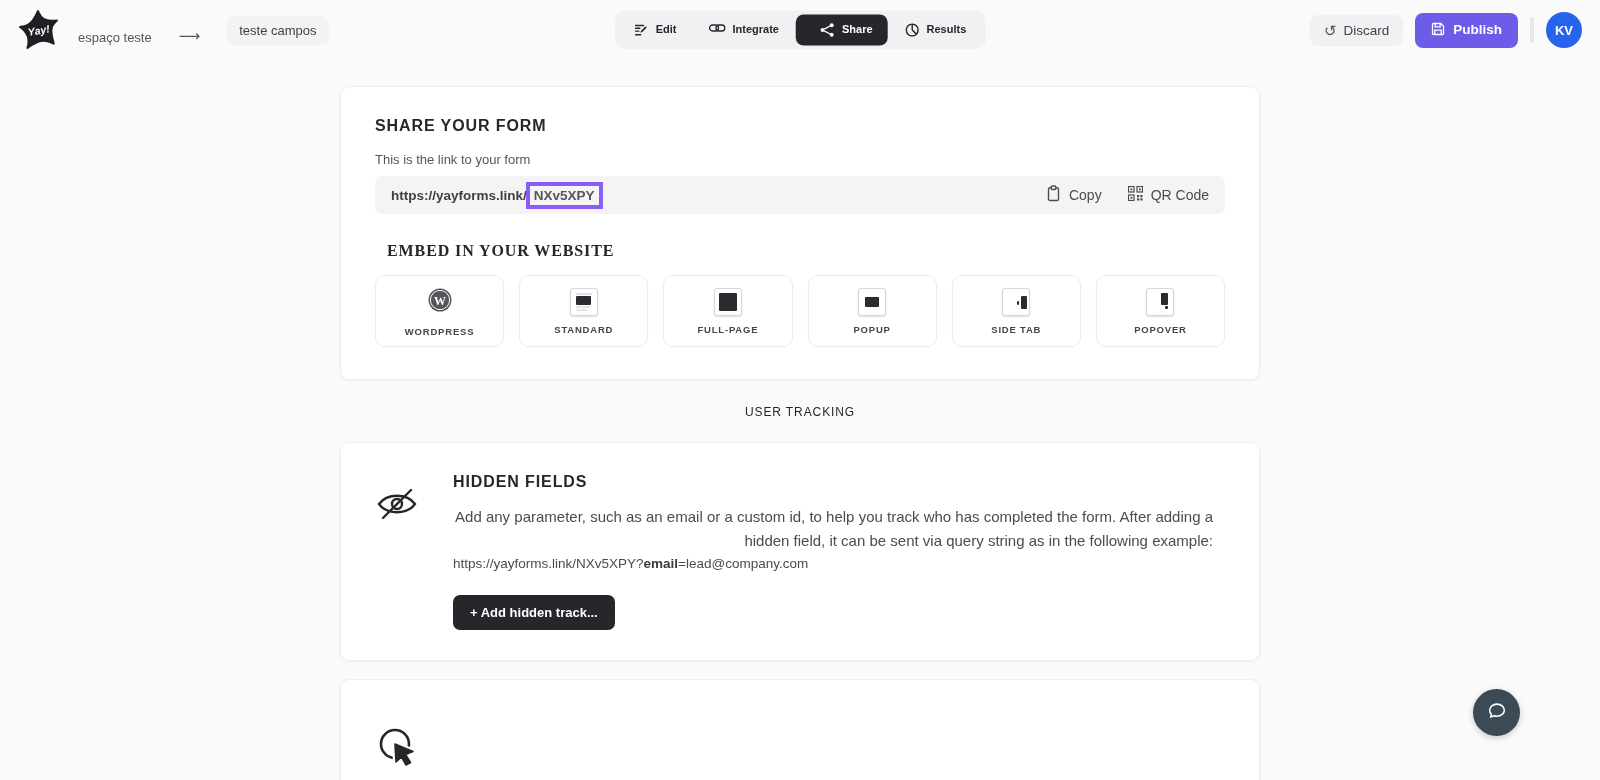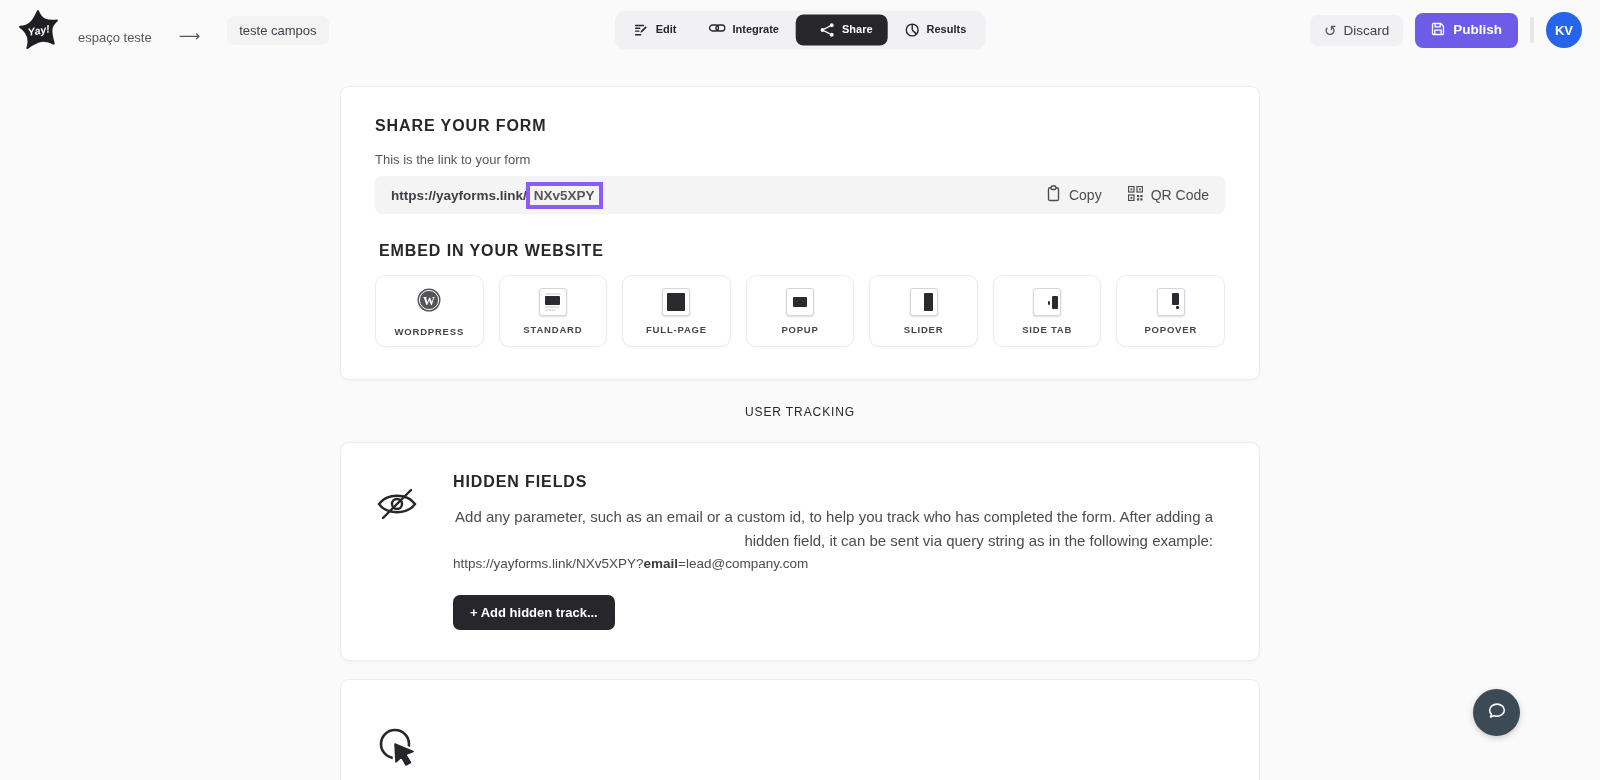--- a/index.html
+++ b/index.html
@@ -103,21 +103,21 @@
     margin-left: -1px;
     color: #55555d;
   }
   .linkbar-actions { margin-left: auto; display: flex; align-items: center; gap: 26px; }
   .link-action {
     display: flex; align-items: center; gap: 8px;
     background: none; border: none; font-family: inherit;
     font-size: 14px; color: #4b4b52; cursor: pointer;
   }
 
-  .embed-title { margin: 28px 4px 15px; }
+  .embed-title { margin: 28px 12px 15px; font-family: Liberation Serif, serif; }
   .embed-row { display: flex; gap: 15px; }
   .embed-card {
     flex: 1; height: 72px;
     background: #fff; border: 1px solid #ececef; border-radius: 10px;
     box-shadow: 0 1px 2px rgba(0,0,0,0.03);
     display: flex; flex-direction: column; align-items: center; justify-content: center;
     gap: 8px; cursor: pointer;
   }
   .embed-label {
     font-size: 9.5px; font-weight: bold; letter-spacing: 0.8px;
@@ -335,26 +335,20 @@
         <span class="embed-label">FULL-PAGE</span>
       </div>
       <div class="embed-card">
         <span class="frame">
           <span class="blk pop-b"></span>
         </span>
         <span class="embed-label">POPUP</span>
       </div>
       <div class="embed-card">
         <span class="frame">
-          <span class="blk sli-b"></span>
-        </span>
-        <span class="embed-label">SLIDER</span>
-      </div>
-      <div class="embed-card">
-        <span class="frame">
           <span class="blk tab-b"></span>
             <span class="blk tab-notch"></span>
         </span>
         <span class="embed-label">SIDE TAB</span>
       </div>
       <div class="embed-card">
         <span class="frame">
           <span class="blk pov-b"></span>
             <span class="blk pov-dot"></span>
         </span>

